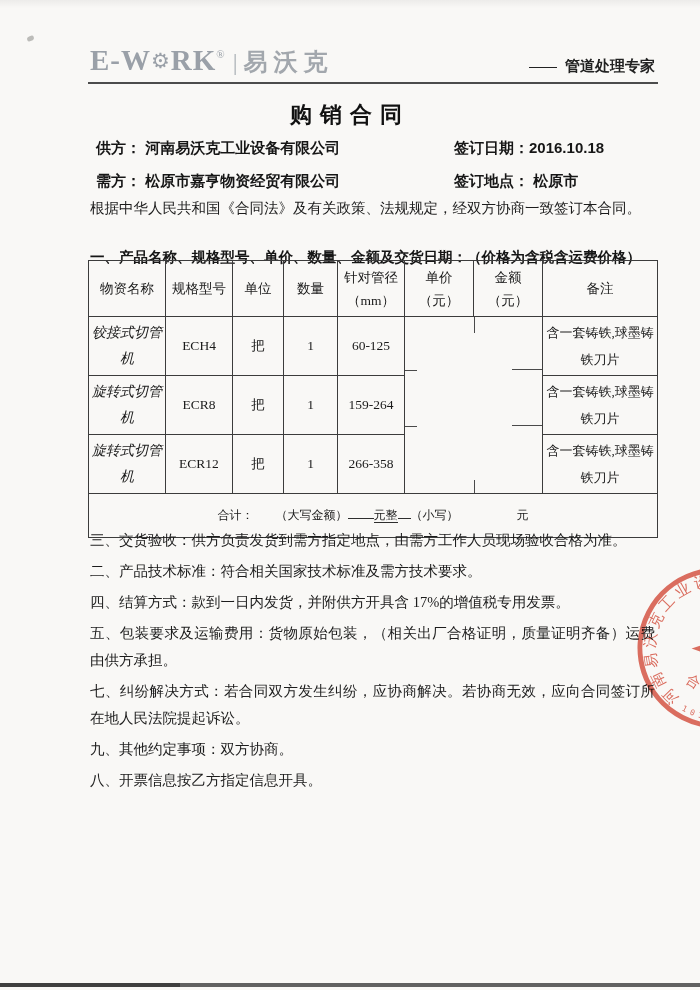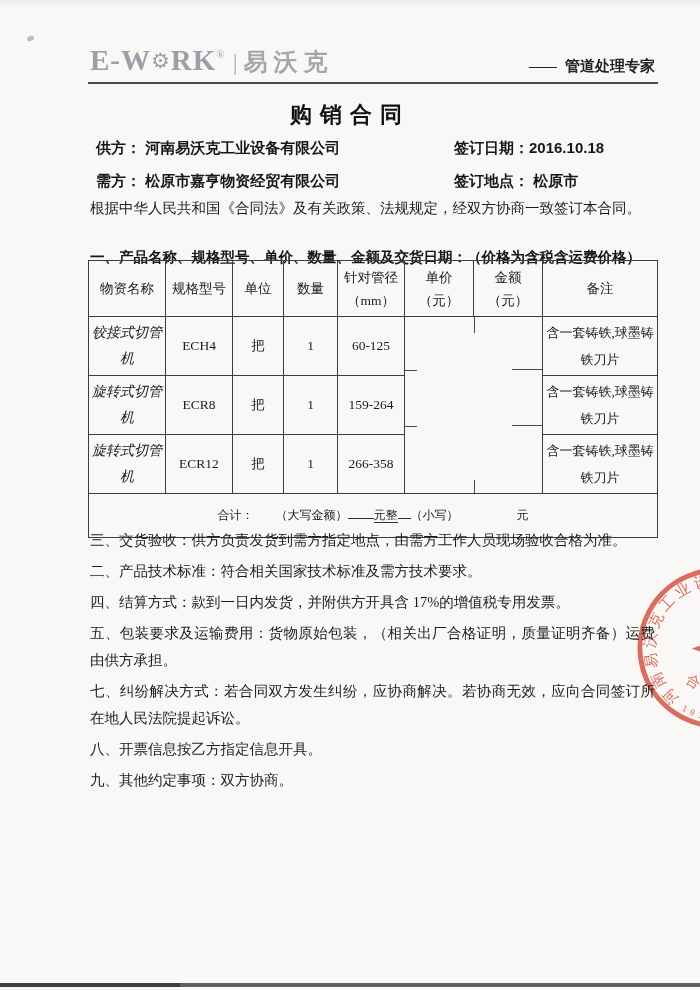--- a/index.html
+++ b/index.html
@@ -178,22 +178,22 @@
     </tr>
   </tbody>
     </table>
 
   <div class="clauses">
     <p>三、交货验收：供方负责发货到需方指定地点，由需方工作人员现场验收合格为准。</p>
     <p>二、产品技术标准：符合相关国家技术标准及需方技术要求。</p>
     <p>四、结算方式：款到一日内发货，并附供方开具含 17%的增值税专用发票。</p>
     <p>五、包装要求及运输费用：货物原始包装，（相关出厂合格证明，质量证明齐备）运费由供方承担。</p>
     <p>七、纠纷解决方式：若合同双方发生纠纷，应协商解决。若协商无效，应向合同签订所在地人民法院提起诉讼。</p>
+    <p>九、其他约定事项：双方协商。</p>
     <p>八、开票信息按乙方指定信息开具。</p>
-    <p>九、其他约定事项：双方协商。</p>
   </div>
 
   <svg class="stamp" viewBox="0 0 180 190">
     <defs>
       <path id="arcTop" d="M 41.5,132.3 A 63,63 0 1 1 138.5,132.3" fill="none"></path>
       <path id="arcBottom" d="M 44,92 A 46,46 0 0 0 136,92" fill="none"></path>
       <path id="arcSerial" d="M 18,92 A 72,72 0 0 0 162,92" fill="none"></path>
     </defs>
     <g transform="rotate(-18 90 92)">
       <circle cx="90" cy="92" r="78" fill="none" stroke="#d9503f" stroke-width="5"></circle>

